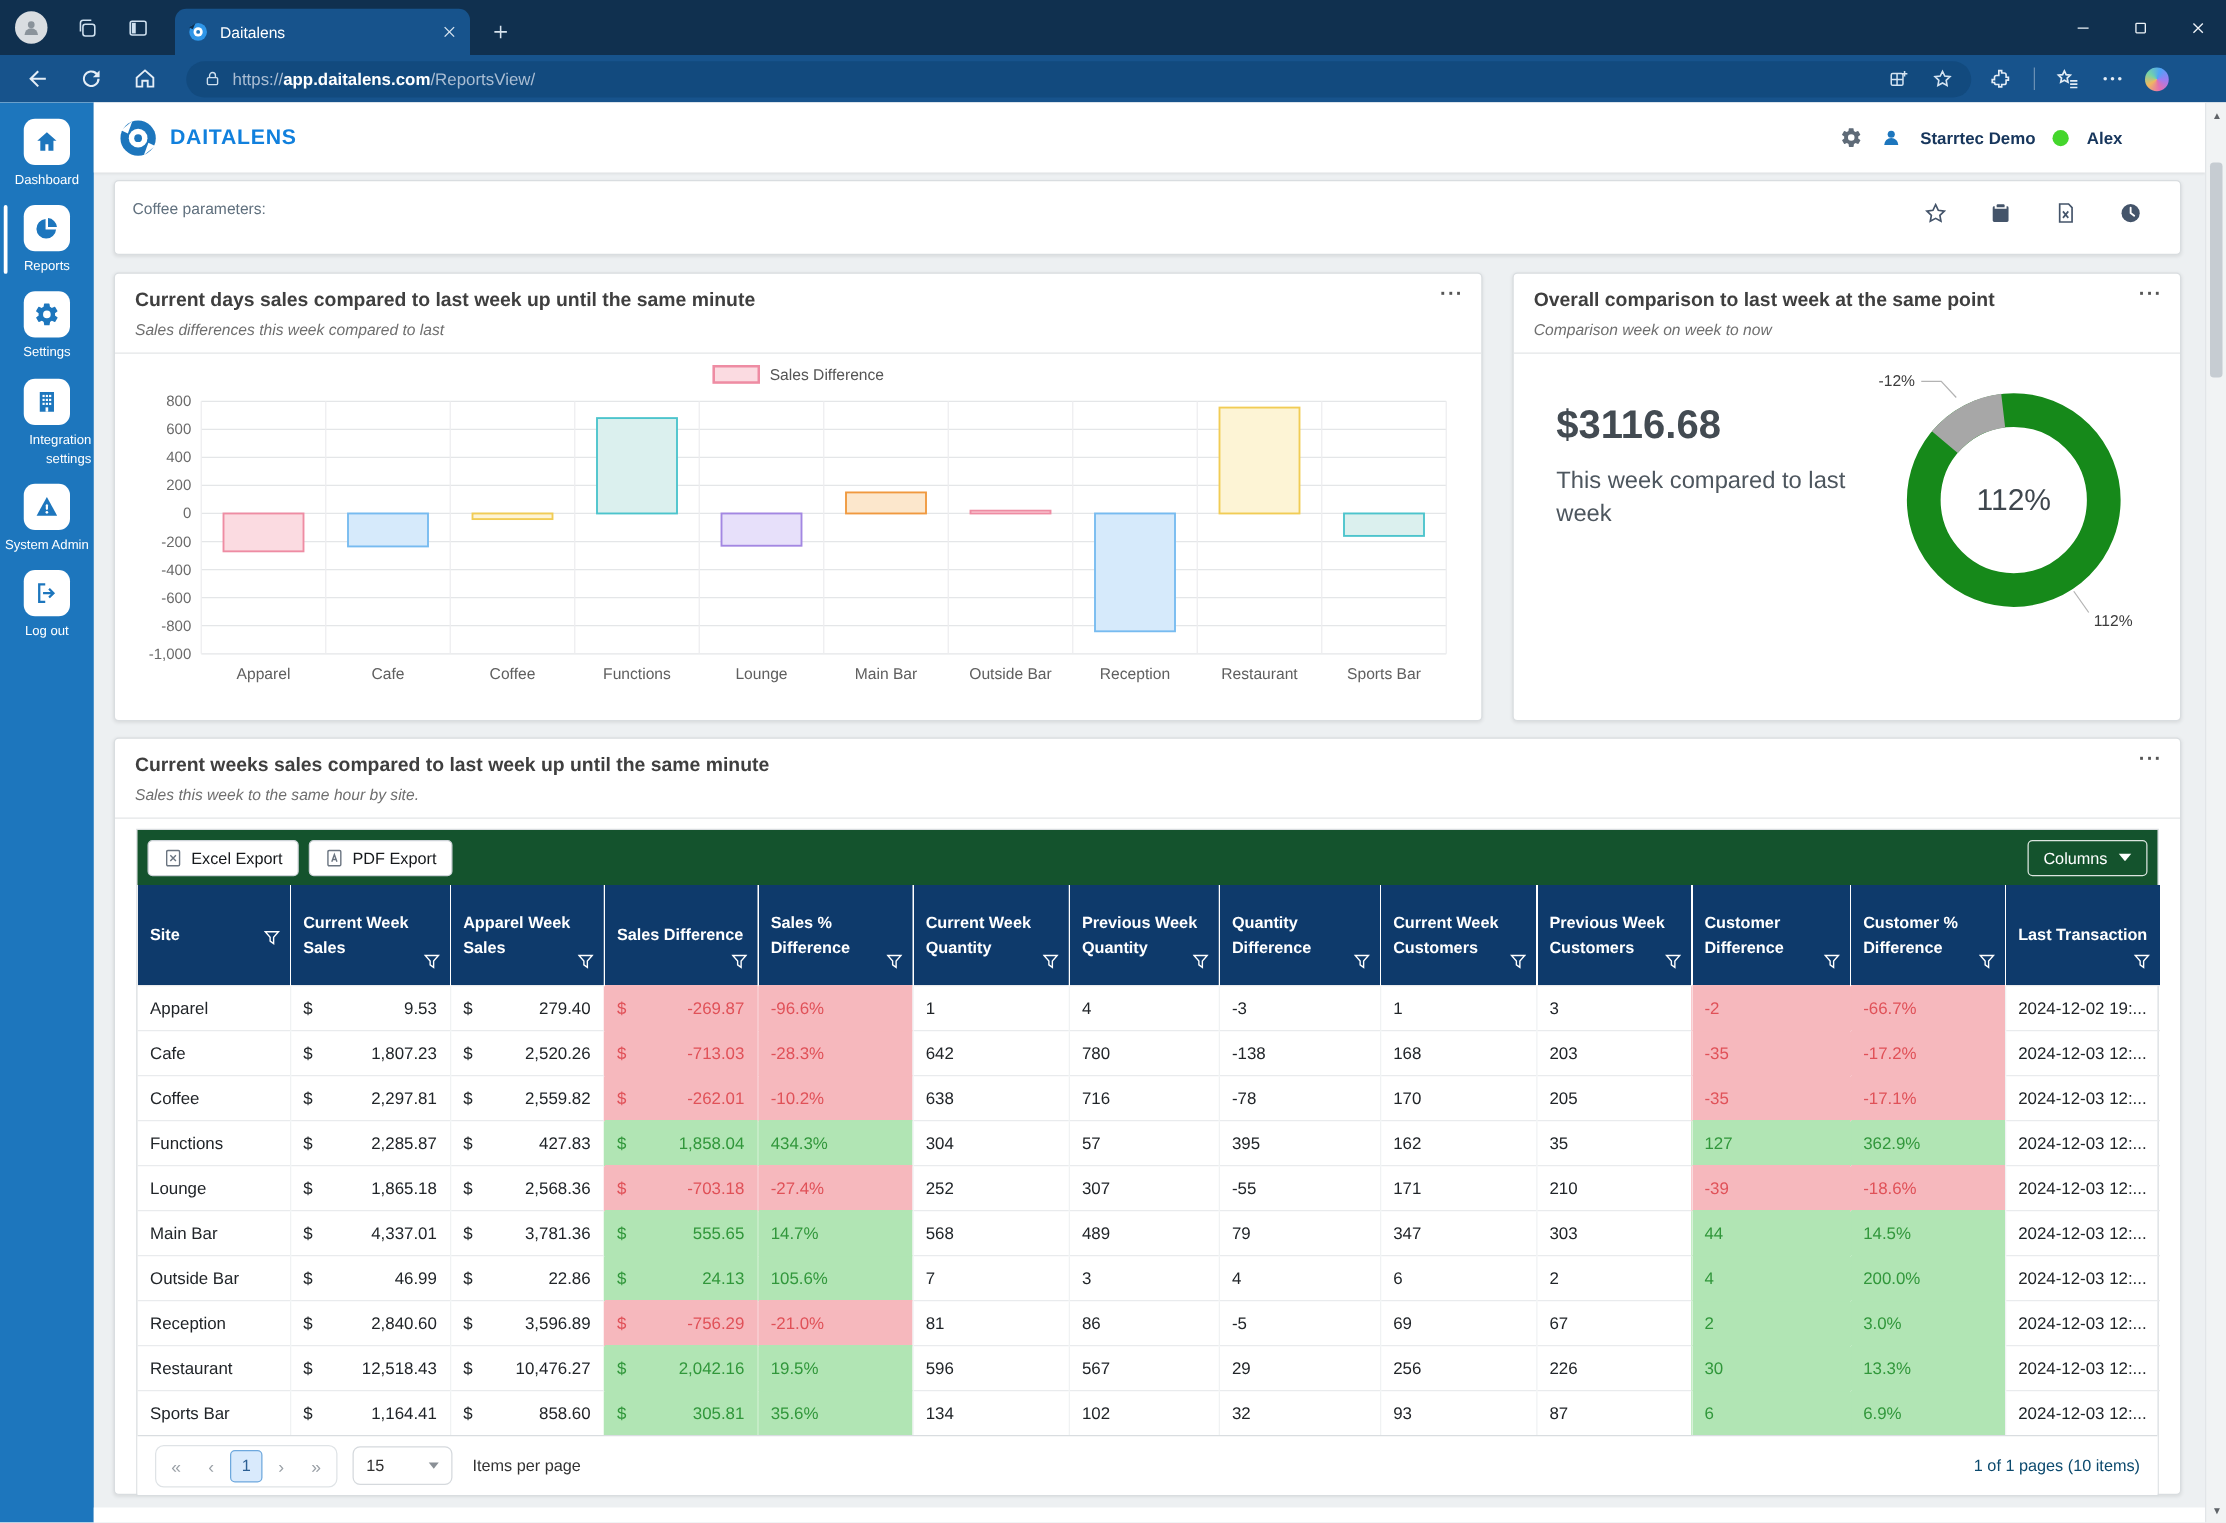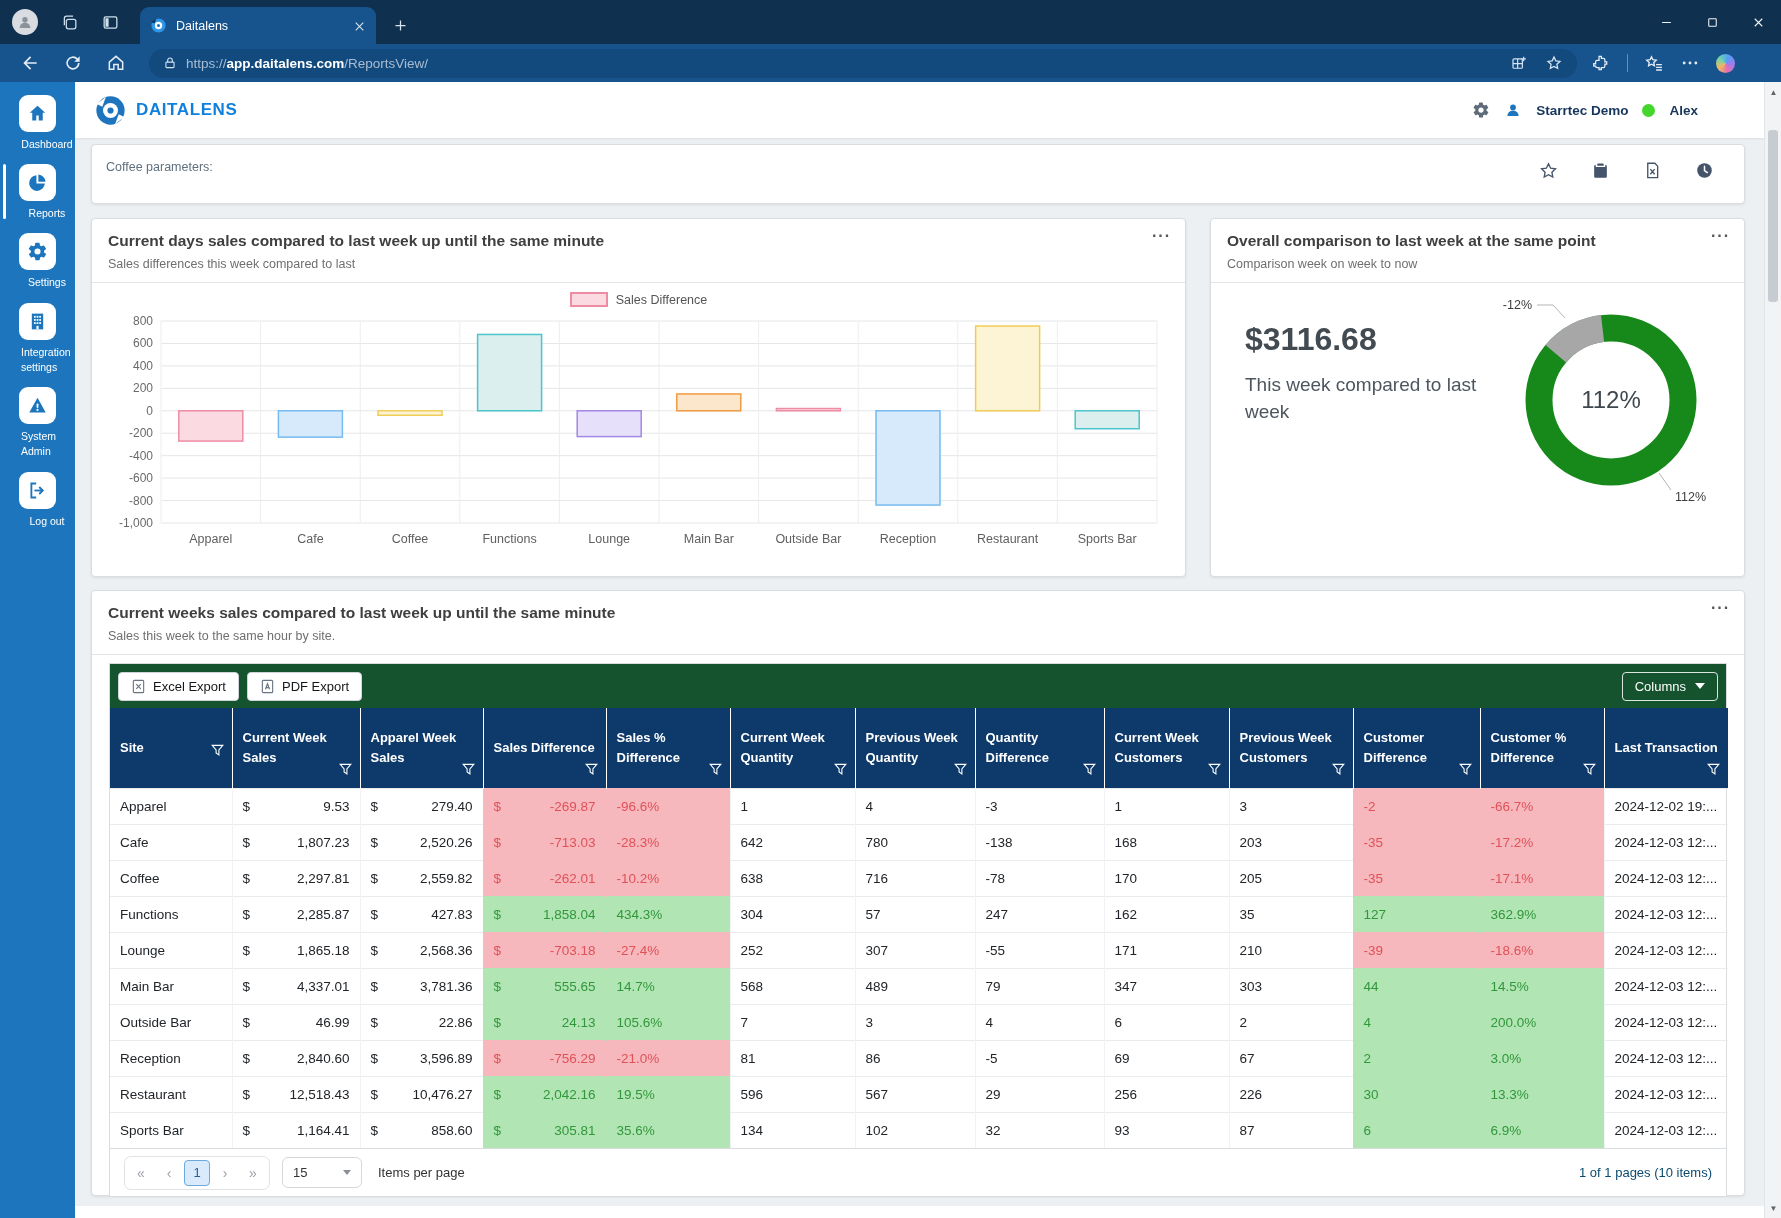--- a/index.html
+++ b/index.html
@@ -38,21 +38,21 @@
   .tb-sep { width:1px; height:18px; background:rgba(255,255,255,.35); }
   .copilot { width:19px; height:19px; border-radius:50%; background:conic-gradient(from 20deg,#4fa3f7,#9b7df2,#e46fb0,#f0b860,#73d3a8,#4fa3f7); }
 
   
   .app { position:absolute; left:0; top:82px; right:0; bottom:0; background:#edf0f2; }
   .sidebar { position:absolute; left:0; top:0; bottom:0; width:75px; background:#1d76bd; display:flex; flex-direction:column; align-items:center; padding-top:13px; gap:12px; }
   .side-item { position:relative; width:100%; display:flex; flex-direction:column; align-items:center; cursor:pointer; }
   .side-item.active::before { content:""; position:absolute; left:3px; top:0; bottom:2px; width:3px; background:#fff; border-radius:2px; }
   .side-tile { width:37px; height:37px; background:#fff; border-radius:9px; display:grid; place-items:center; color:#1d76bd; }
   .side-tile svg { width:21px; height:21px; }
-  .side-label { font-size:10.5px; color:#fff; margin-top:5px; text-align:left; line-height:1.45; padding:0 2px;margin-left:19px; }
+  .side-label { font-size:10.5px; color:#fff; margin-top:5px; text-align:right; line-height:1.45; padding:0 2px; }
 
   .topband { position:absolute; left:75px; right:17px; top:0; height:56px; background:#fff; box-shadow:0 1px 2px rgba(0,0,0,.07); display:flex; align-items:center; padding:0 66px 0 20px; }
   .brand { display:flex; align-items:center; gap:10px; }
   .brand-mark { width:31px; height:31px; }
   .brand-name { font-size:17px; font-weight:800; letter-spacing:.6px; color:#1180dd; }
   .account { margin-left:auto; display:flex; align-items:center; gap:14px; }
   .acct-ic { width:18px; height:18px; color:#5f6b78; }
   .acct-ic svg { width:100%; height:100%; }
   .user-ic { color:#1d76bd; }
   .acct-name { font-size:13.5px; font-weight:700; color:#17365c; }
@@ -61,21 +61,21 @@
   .card { position:absolute; background:#fff; border:1px solid #d9dde0; border-radius:4px; box-shadow:0 1px 3px rgba(0,0,0,.08); }
   .report-bar { left:91px; top:62px; width:1654px; height:60px; padding:10px 14px; }
   .rb-title { font-size:20px; color:#3c434a; }
   .rb-sub { font-size:12.5px; color:#60707e; margin-top:5px; }
   .rb-actions { position:absolute; right:30px; top:16px; display:flex; gap:33px; align-items:center; }
   .rb-ic { width:19px; height:19px; color:#44546a; }
   .rb-ic svg { width:100%; height:100%; }
 
   .card-head { padding:13px 16px 11px; border-bottom:1px solid #e3e6e8; position:relative; }
   .card-title { font-size:15.5px; font-weight:700; color:#3f3f3f; }
-  .card-sub { font-size:12.5px; color:#6f6f6f; margin-top:7px; }
+  .card-sub { font-size:12.5px; color:#6f6f6f; margin-top:7px;font-style:italic; }
   .card-menu { position:absolute; right:14px; top:8px; font-size:16px; font-weight:700; color:#555; letter-spacing:1px; cursor:pointer; }
 
   .chart-card { left:91px; top:136px; width:1095px; height:359px; }
   .legend-row { display:flex; justify-content:center; align-items:center; gap:8px; margin-top:9px; }
   .legend-swatch { width:38px; height:15px; background:#fbdbe1; border:2px solid #ee8ca3; }
   .legend-label { font-size:12.5px; color:#555; }
   #bar-chart { margin:2px auto 0; width:1060px; }
 
   .donut-card { left:1210px; top:136px; width:535px; height:359px; }
   .donut-body { position:relative; height:300px; }
@@ -562,21 +562,21 @@
               <td class="date">2024-12-03 12:...</td>
             </tr>
             <tr>
               <td class="site">Functions</td>
               <td class="money"><span class="cur">$</span>2,285.87</td>
               <td class="money"><span class="cur">$</span>427.83</td>
               <td class="money pos"><span class="cur">$</span>1,858.04</td>
               <td class="pos">434.3%</td>
               <td class="num">304</td>
               <td class="num">57</td>
-              <td class="num">247</td>
+              <td class="num">395</td>
               <td class="num">162</td>
               <td class="num">35</td>
               <td class="pos">127</td>
               <td class="pos">362.9%</td>
               <td class="date">2024-12-03 12:...</td>
             </tr>
             <tr>
               <td class="site">Lounge</td>
               <td class="money"><span class="cur">$</span>1,865.18</td>
               <td class="money"><span class="cur">$</span>2,568.36</td>

